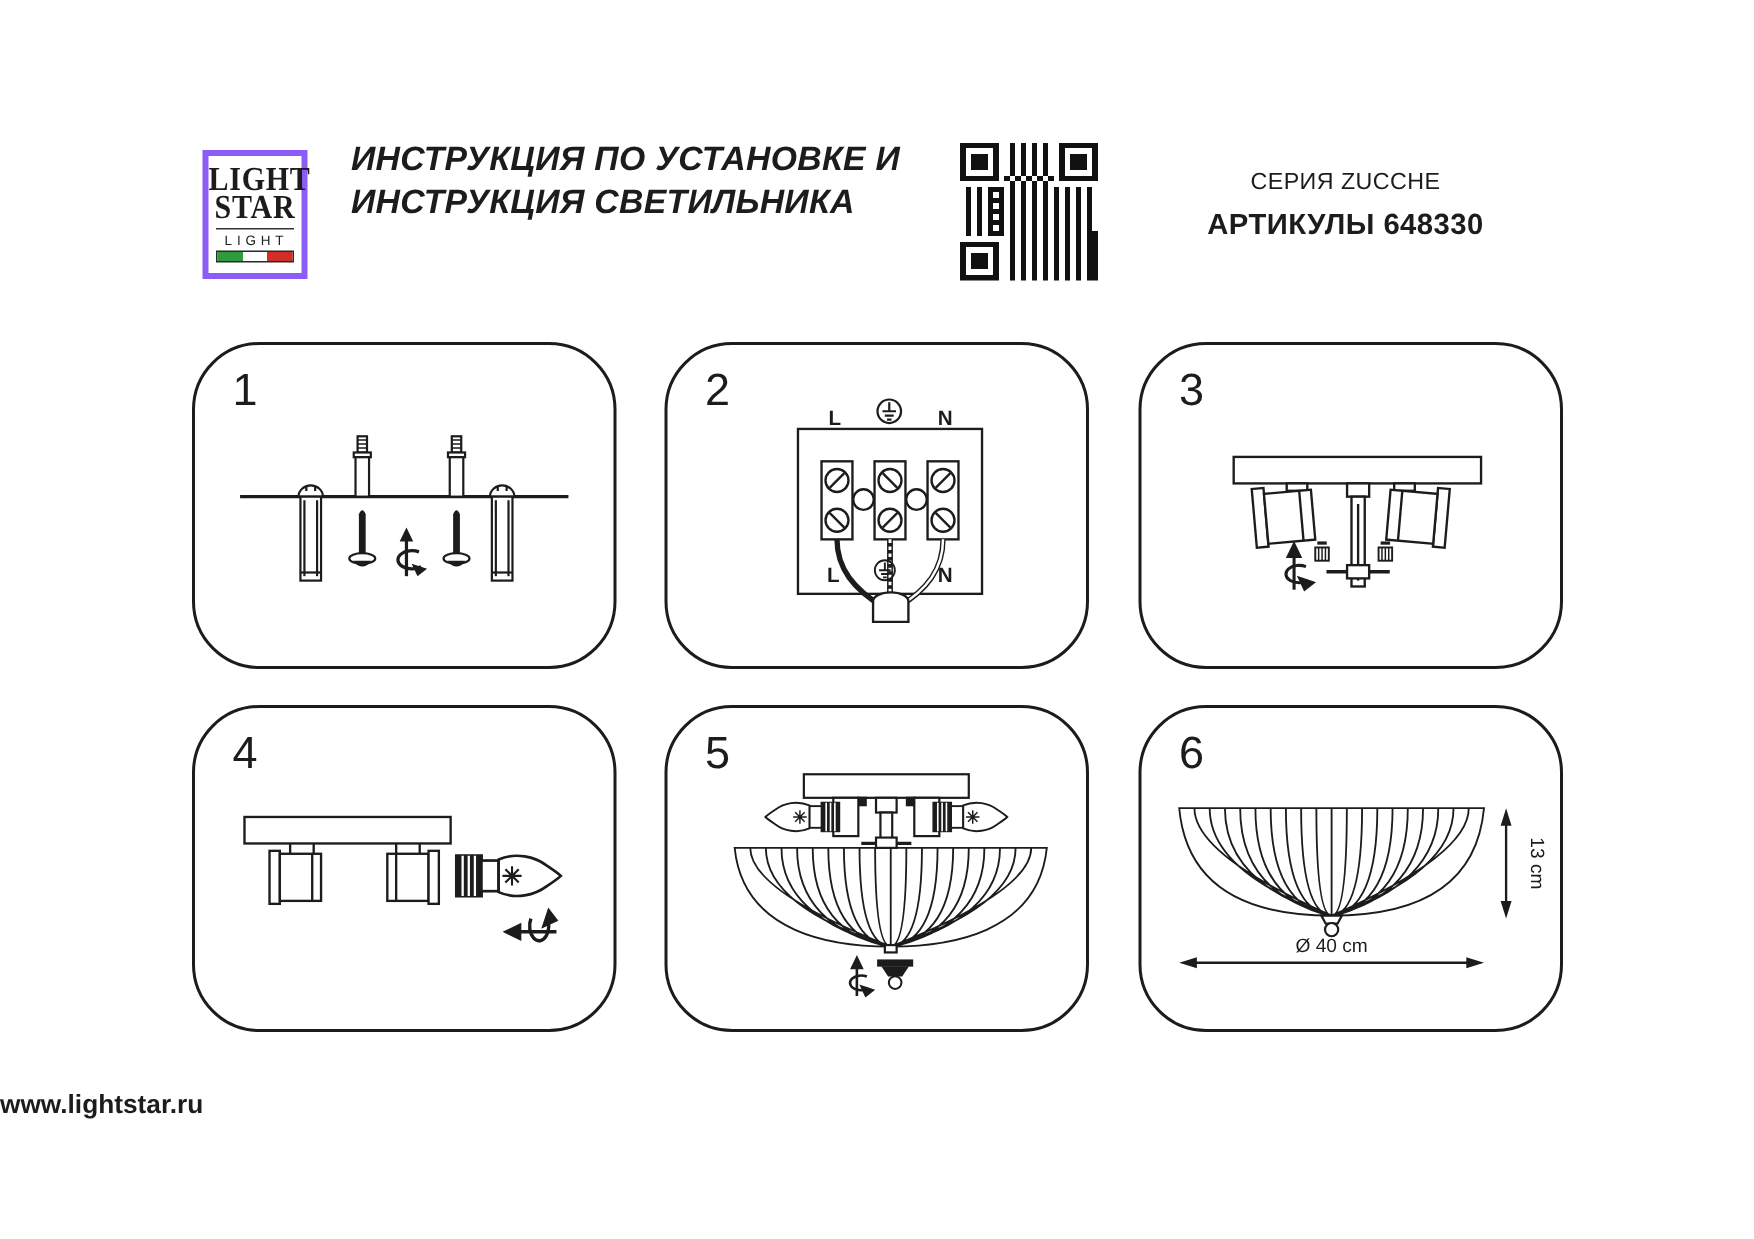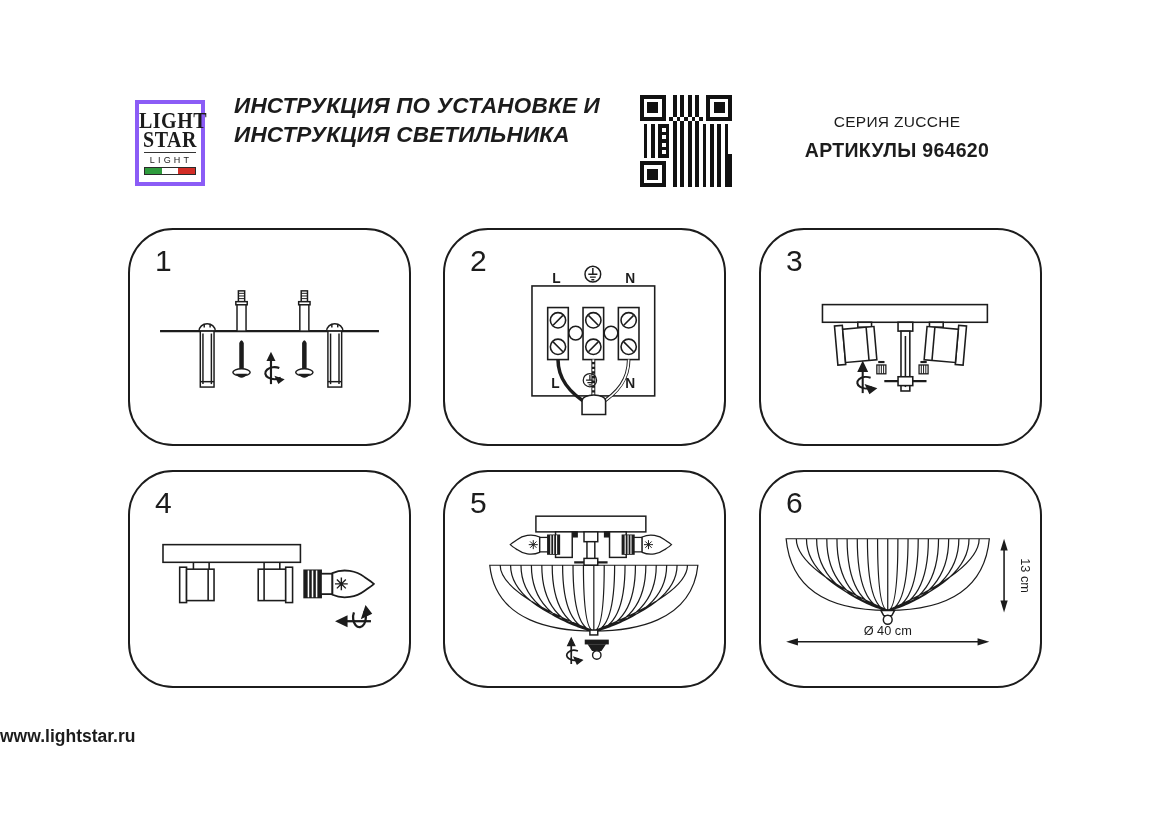--- a/index.html
+++ b/index.html
@@ -422,21 +422,21 @@
       <rect x="15" y="24" width="1" height="1"></rect>
       <rect x="17" y="24" width="1" height="1"></rect>
       <rect x="19" y="24" width="1" height="1"></rect>
       <rect x="21" y="24" width="1" height="1"></rect>
       <rect x="23" y="24" width="1" height="1"></rect>
       <rect x="24" y="24" width="1" height="1"></rect>
     </svg>
 
   <div class="series-block">
     <div class="series">СЕРИЯ ZUCCHE</div>
-    <div class="articles">АРТИКУЛЫ 964620</div>
+    <div class="articles">АРТИКУЛЫ 648330</div>
   </div>
 
   <div class="panel" style="left:128px;top:228px;">
     <div class="pnum">1</div>
     <svg class="diag" viewBox="0 0 283 218">
       <line x1="30" y1="103" x2="253" y2="103" stroke="#1c1c1c" stroke-width="2.2"></line>
       <use href="#boltl" transform="translate(78,103)"></use>
       <use href="#boltl" transform="translate(208,103)"></use>
       <use href="#anchor" transform="translate(113,103)"></use>
       <use href="#anchor" transform="translate(177,103)"></use>

